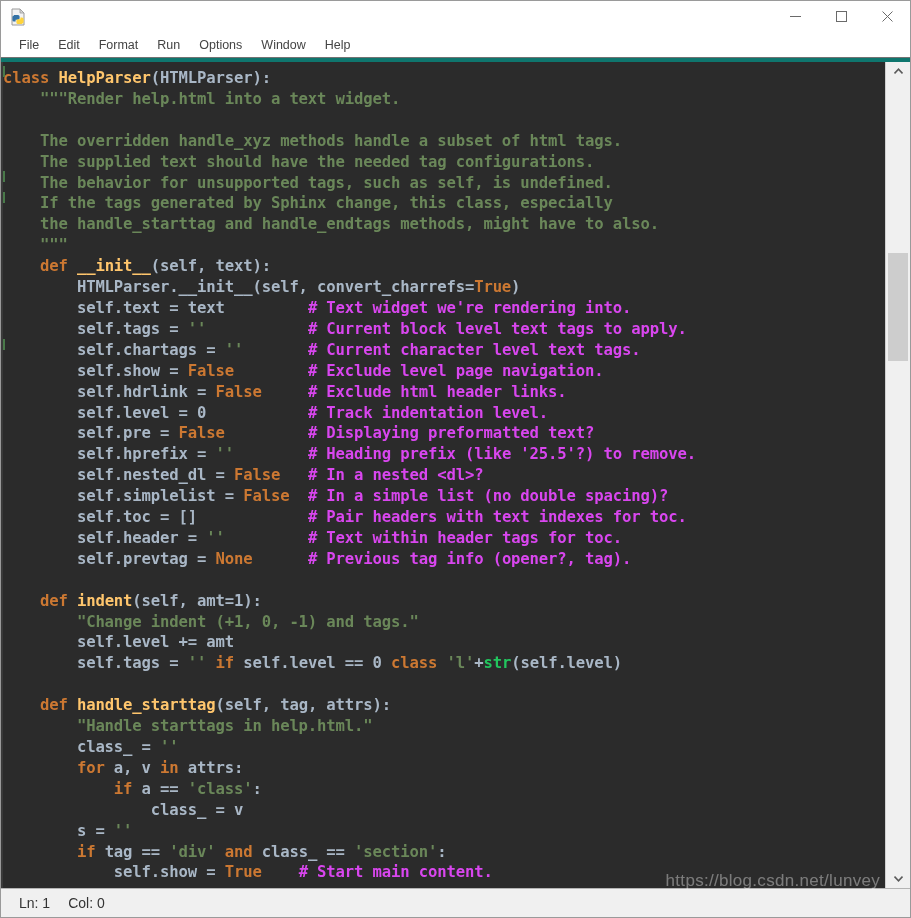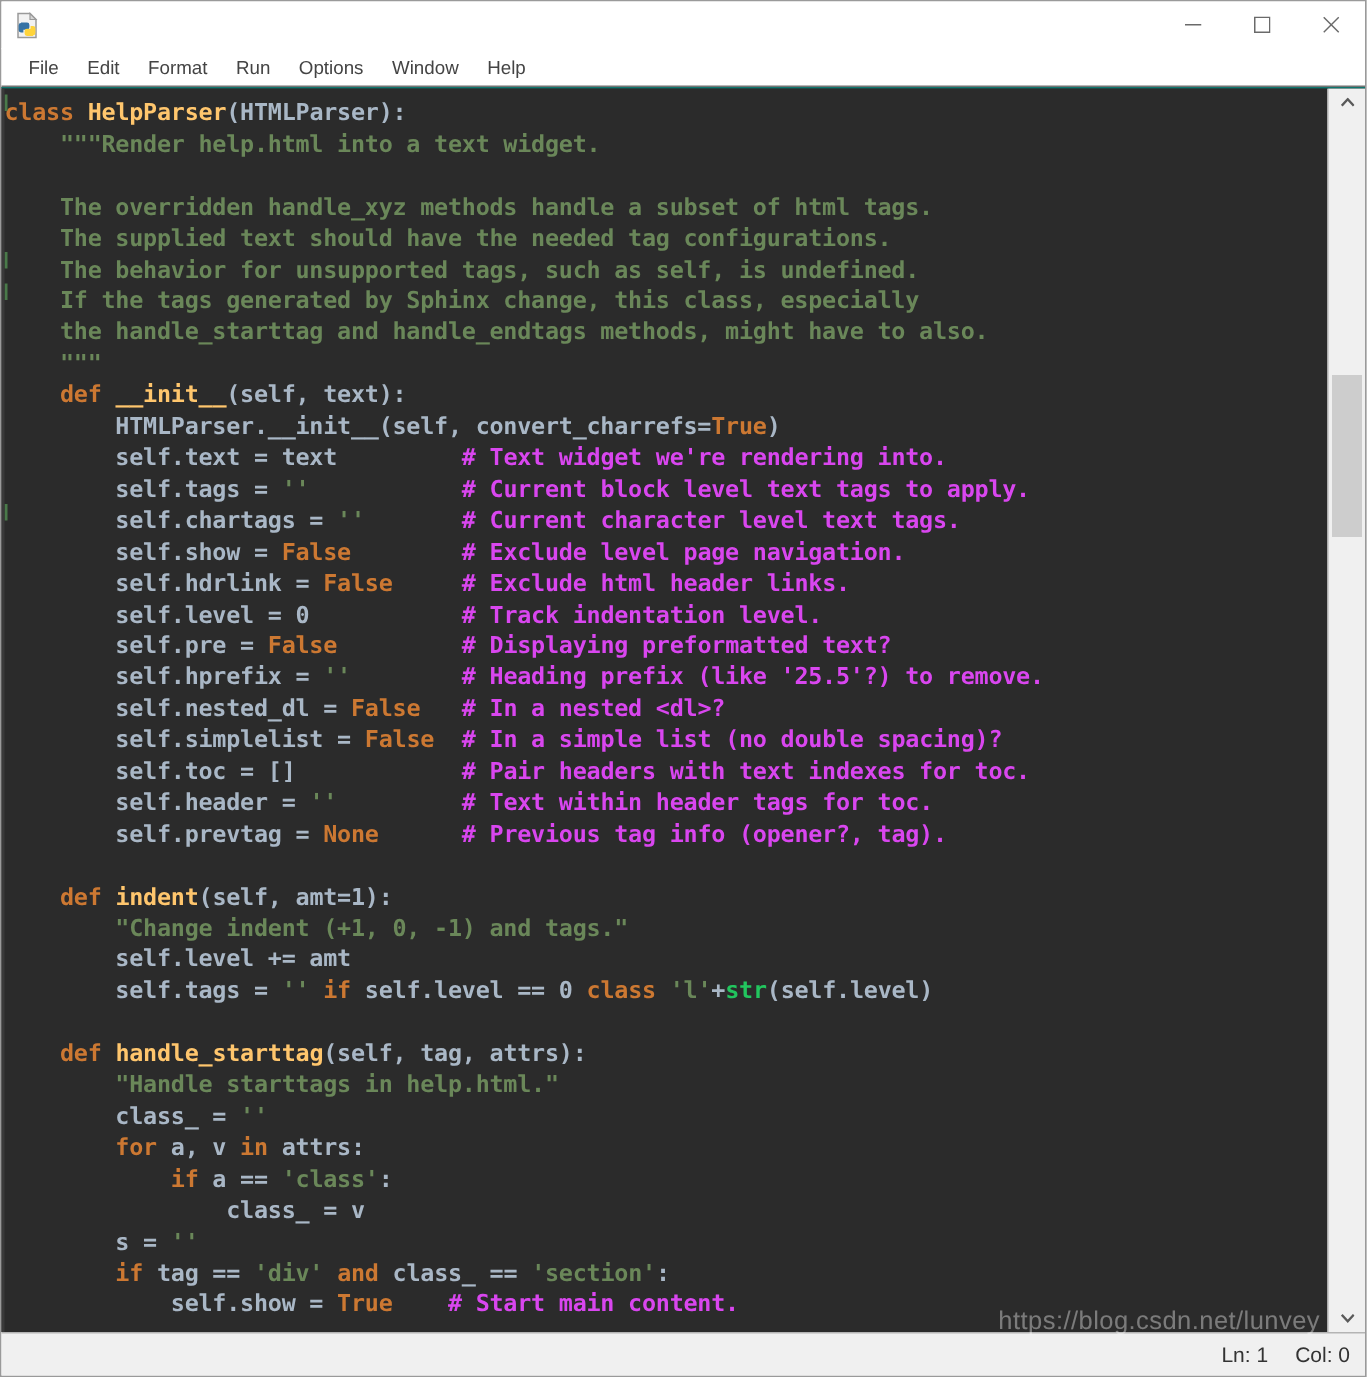--- a/index.html
+++ b/index.html
@@ -84,21 +84,21 @@
     white-space: nowrap;
     font-family: "Liberation Sans", sans-serif;
   }
 
   
   .editor-wrap {
     flex: 1 1 auto;
     position: relative;
     display: flex;
     background: #2b2b2b;
-    border-top: 1px solid #0f766e;
+    border-top: 4px solid #0f766e;
     overflow: hidden;
     min-height: 0;
   }
   .code-pane {
     flex: 1 1 auto;
     position: relative;
     background: #2b2b2b;
     overflow: hidden;
     padding-top: 6px;
     border-left: 2px solid #3a3a3a;
@@ -159,21 +159,20 @@
 
   
   .statusbar {
     height: 28px;
     min-height: 28px;
     background: #f0f0f0;
     border-top: 1px solid #b4b4b4;
     position: relative;
     display: flex;
     align-items: center;
-    justify-content: flex-end;
     padding-right: 10px;
   }
   .status-cell {
     font-size: 14px;
     color: #333333;
     margin-left: 18px;
     font-family: "Liberation Sans", sans-serif;
     white-space: nowrap;
   }
   

